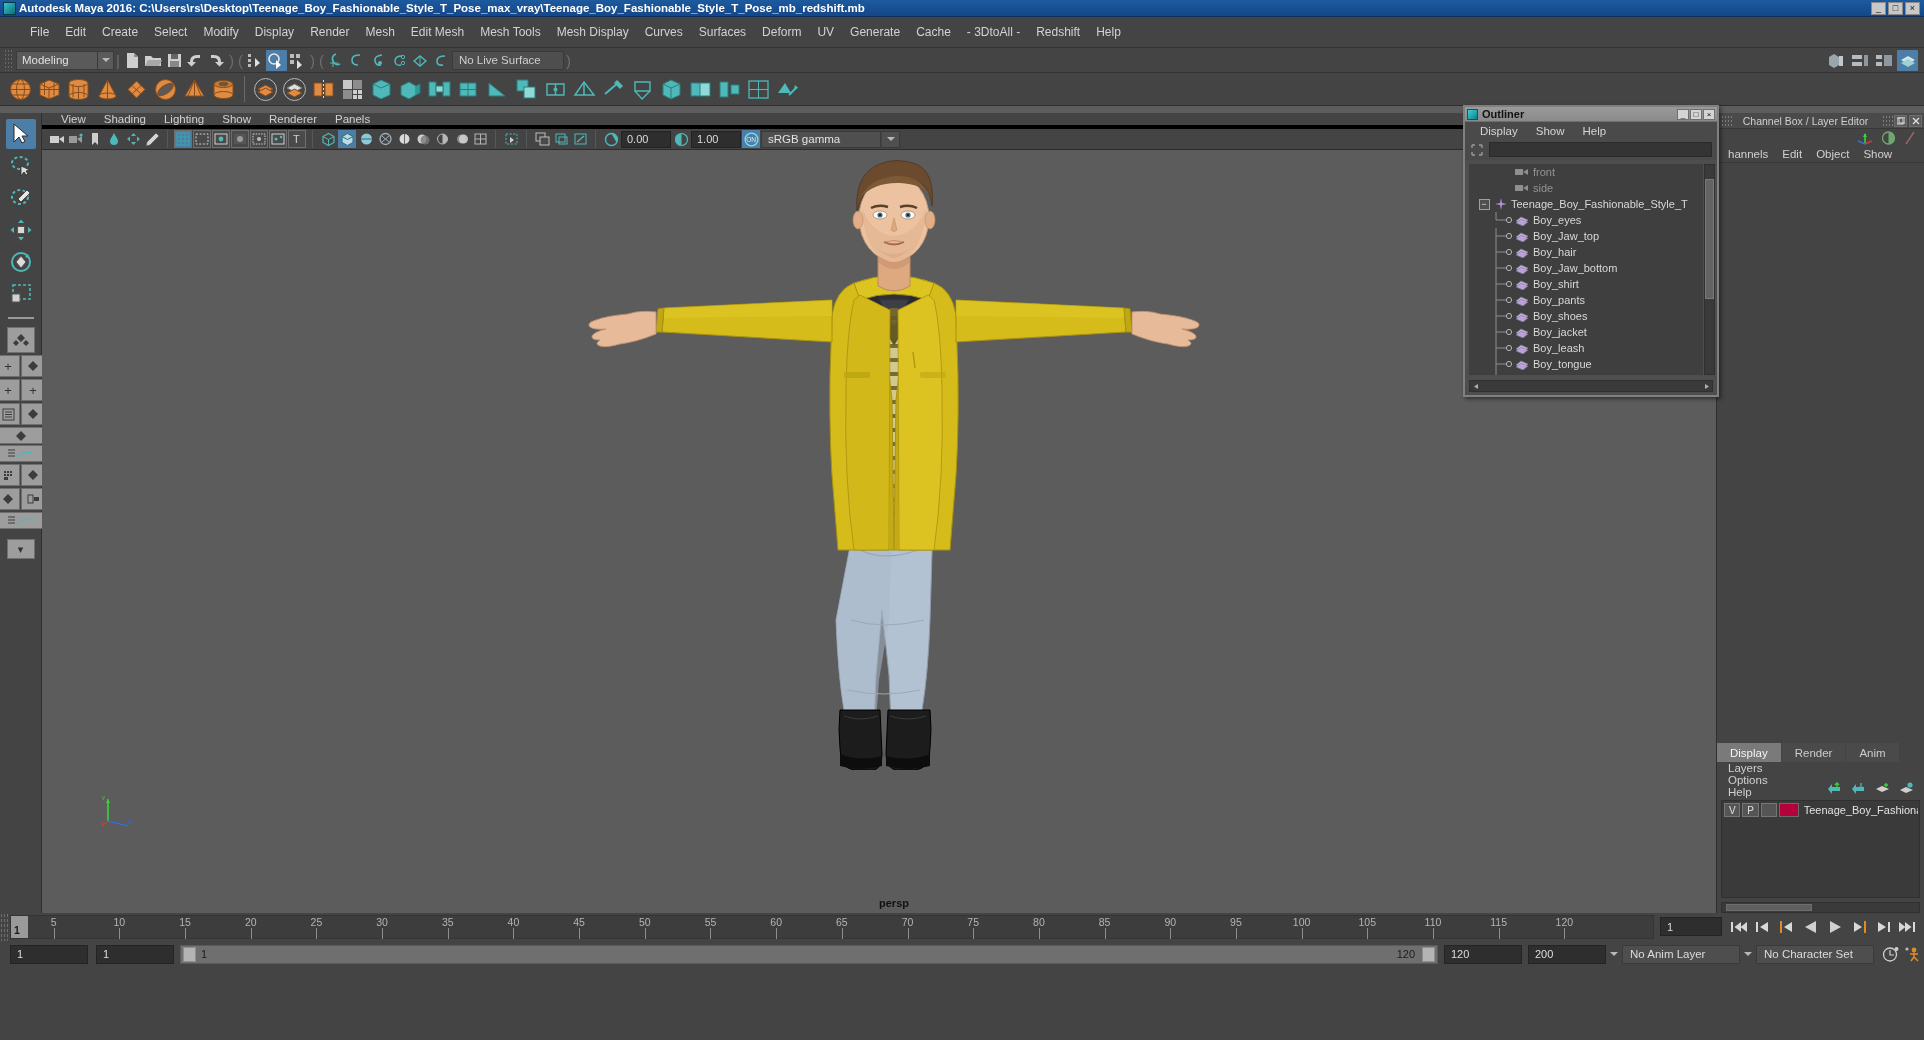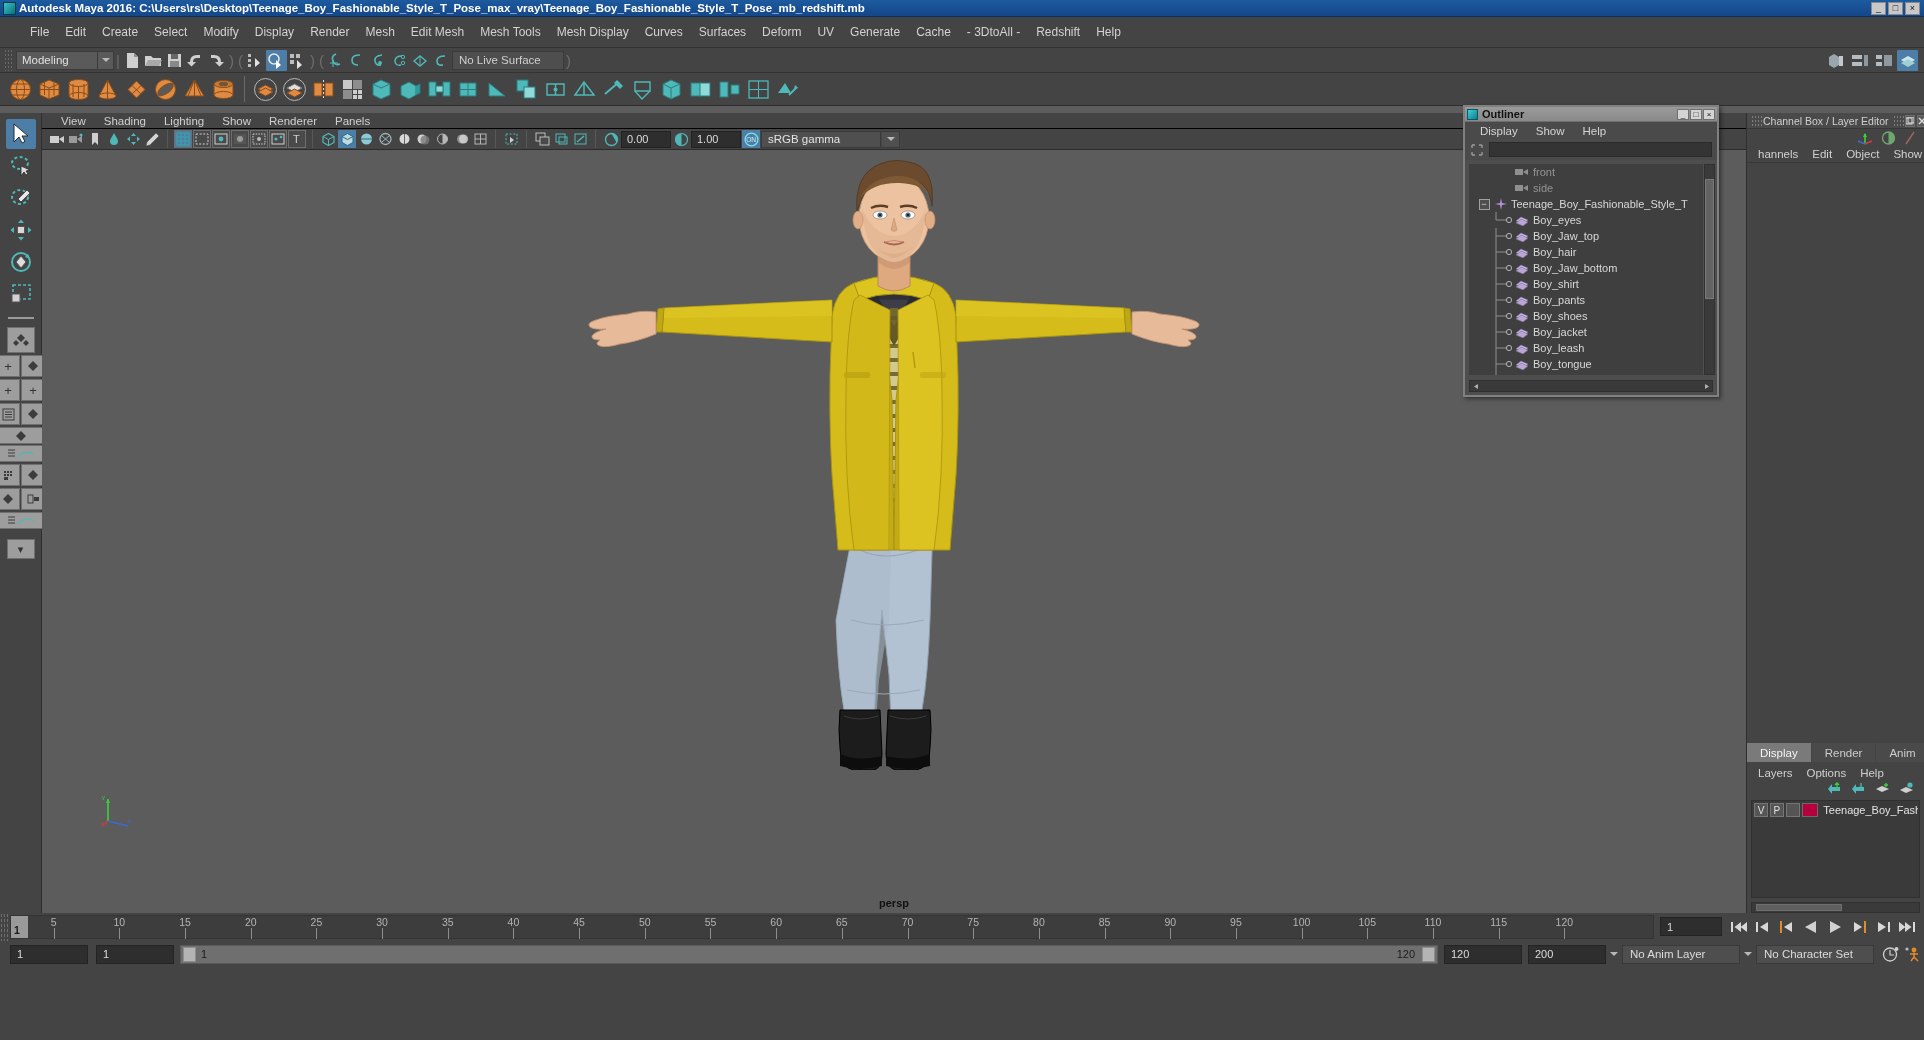--- a/index.html
+++ b/index.html
@@ -121,21 +121,21 @@
   .tool-sm { width: 24px; height: 22px; display:flex;align-items:center;justify-content:center;
              background: #9d9d9d; border: 1px solid #6f6f6f; }
   .tool-pair { display: flex; gap: 1px; }
 
   
   .viewwrap {
     position: absolute; left: 42px; top: 0; right: 178px; bottom: 0; background: #3c3c3c;
   }
   .panelmenu {
     height: 16px; background: #444; display: flex; align-items: center; padding-left: 10px;
-    border-bottom: 1px solid #000000;
+    border-bottom: 4px solid #000000;
   }
   .panelmenu .pm {
     padding: 0 9px; font-size: 11.5px; color: #d0d0d0; line-height: 16px; white-space: nowrap;
   }
   .panelbar {
     height: 21px; background: #444; display: flex; align-items: center;
     padding-left: 6px; border-bottom: 1px solid #2c2c2c; gap: 1px;
   }
   .pbtn { width: 18px; height: 18px; display:flex;align-items:center;justify-content:center; flex:none; }
   .pbtn.framed { border: 1px solid #6e6e6e; background: #4a4a4a; }
@@ -155,21 +155,21 @@
     overflow: hidden;
   }
   .persp-label {
     position: absolute; left: 50%; transform: translateX(-50%); bottom: 4px;
     font-size: 11px; color: #111; font-weight: bold;
   }
   .axis-gizmo { position: absolute; left: 58px; bottom: 86px; width: 34px; height: 34px; }
 
   
   .rightdock {
-    position: absolute; right: 0; top: 0; width: 178px; bottom: 0; background: #444444;
+    position: absolute; right: 0; top: 0; width: 208px; bottom: 0; background: #444444;
     border-left: 1px solid #2f2f2f;
   }
   .dockhdr {
     height: 16px; display: flex; align-items: center; background: #4a4a4a;
     border-bottom: 1px solid #383838; font-size: 10.5px; color: #cfcfcf;
   }
   .dots6 { width: 12px; height: 12px; background-image: radial-gradient(#7d7d7d .8px, transparent .8px);
            background-size: 3px 4px; margin-left:4px; flex:none; }
   .dockhdr .dt { flex: 1; text-align: center; white-space: nowrap; }
   .dockbtn { width: 13px; height: 12px; background: #5a5a5a; border: 1px solid #6e6e6e;
@@ -179,21 +179,21 @@
   .cb-menubar { height: 17px; display: flex; align-items: center; padding-left: 4px; background:#444;
                 border-bottom:1px solid #383838; }
   .cb-menubar span { font-size: 11.5px; color: #d0d0d0; padding: 0 7px; white-space:nowrap;}
   .cb-blank { background: #444; }
 
   .layerpanel { position: absolute; left:0; right:0; bottom: 0; height: 170px; background: #444; }
   .layertabs { height: 19px; display:flex; align-items: stretch; }
   .ltab { padding: 0 13px; display:flex;align-items:center;font-size:11.5px;color:#ccc;background:#4a4a4a;
           margin-right:1px;}
   .ltab.active { background: #7a7a7a; color:#f4f4f4; }
-  .lmenubar { height: 17px; display:flex;align-items:flex-end;padding-left:4px; }
+  .lmenubar { height: 17px; display:flex;align-items:flex-start;padding-left:4px;flex-direction:column; }
   .lmenubar span { font-size:11.5px; color:#d0d0d0; padding:0 7px; }
   .lbtnrow { height: 19px; display:flex;align-items:center;justify-content:flex-end;padding-right:10px;gap:9px;}
   .layerlist { margin: 2px 4px 0 4px; background: #3a3a3a; border: 1px solid #303030; height: 98px; }
   .layerrow { display:flex; align-items:center; height: 16px; padding: 2px 1px 0 2px; gap:2px; }
   .lcell { width: 17px; height: 14px; background: #555; border: 1px solid #767676;
            font-size: 10px; color: #e0e0e0; display:flex;align-items:center;justify-content:center; }
   .lswatch { width: 20px; height: 14px; background: #b5003c; border: 1px solid #6b6b6b; }
   .lname { font-size: 11px; color: #e2e2e2; white-space: nowrap; overflow: hidden; padding-left:3px; }
   .hscroll { height: 11px; margin: 4px 4px 0 4px; background: #3a3a3a; border:1px solid #303030;
              display:flex; align-items:center; }

